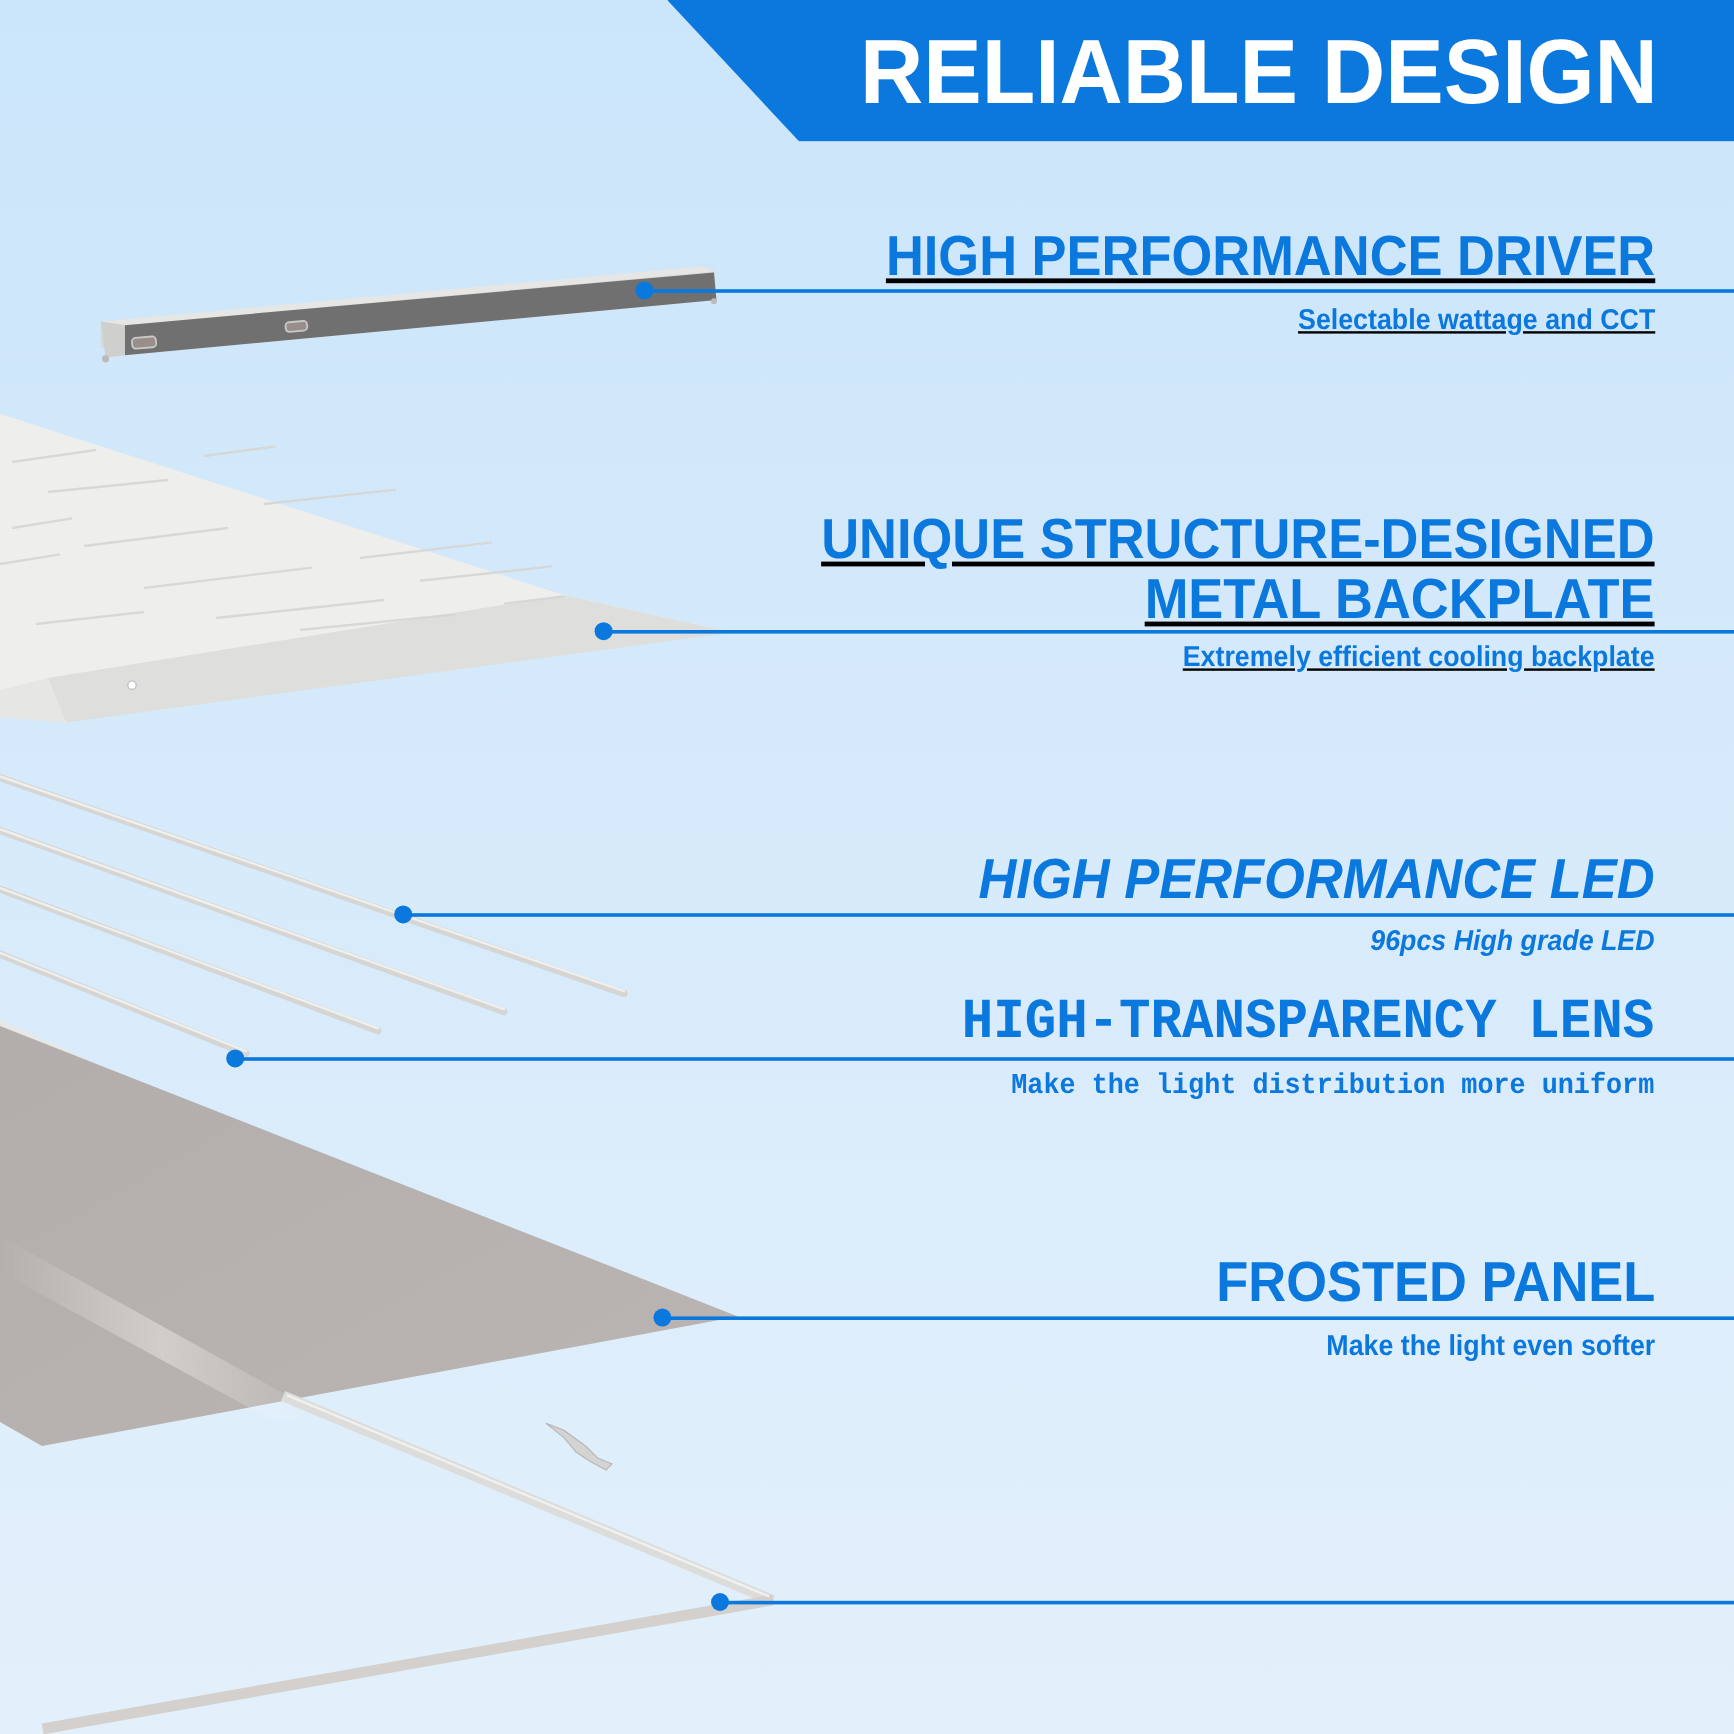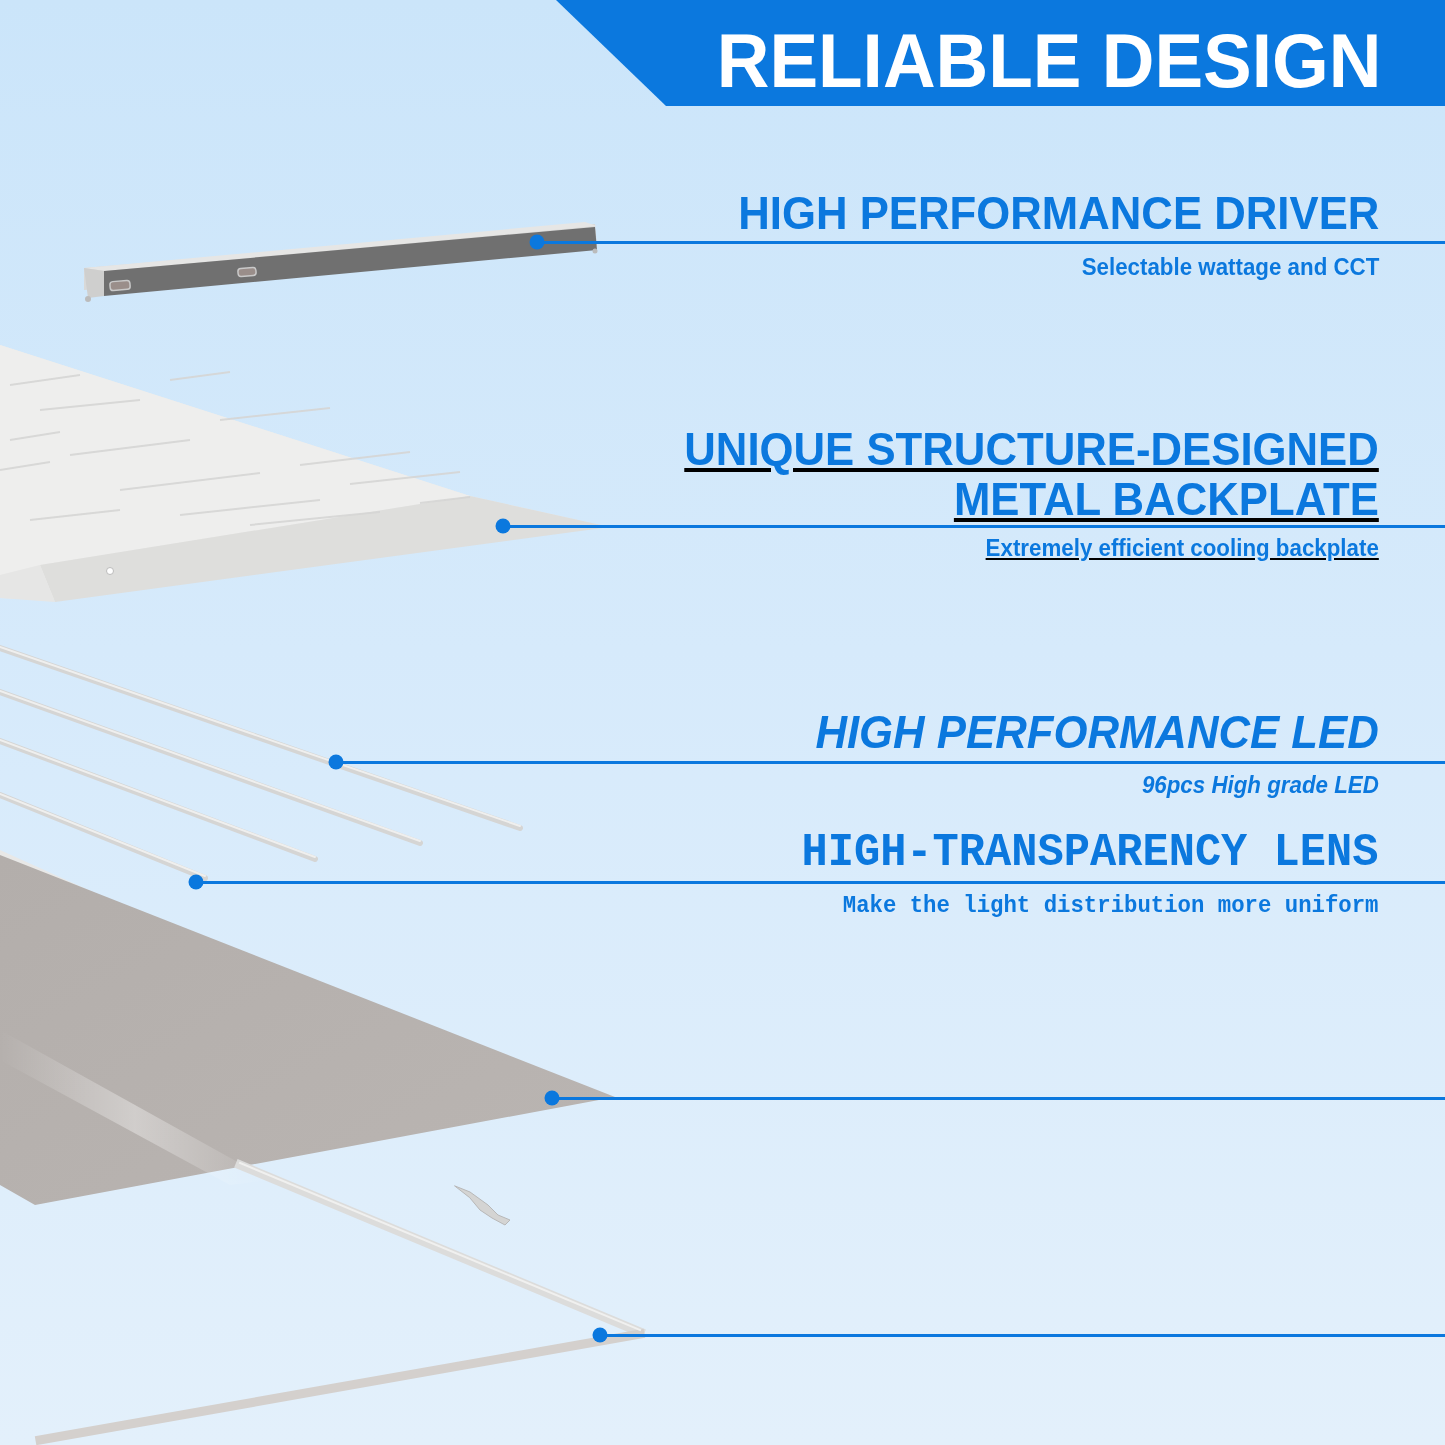--- a/index.html
+++ b/index.html
@@ -3,21 +3,21 @@
   <meta charset="utf-8">
   <style>
     html, body { margin: 0; padding: 0; }
     body {
       width: 1445px; height: 1445px; overflow: hidden; position: relative;
       background: linear-gradient(180deg, #cbe5fa 0%, #d6eafb 45%, #e3f0fb 100%);
       font-family: "Liberation Sans", "DejaVu Sans", sans-serif;
     }
     .stage { position: absolute; inset: 0; }
     .banner {
-      position: absolute; top: 0; left: 556px; width: 889px; height: 106px;
+      position: absolute; top: 0; left: 556px; width: 889px; height: 118px;
       background: #0b78de;
       clip-path: polygon(0 0, 100% 0, 100% 100%, 110px 100%);
     }
     .banner-title {
       position: absolute; top: 18px; right: 64px;
       color: #ffffff; font-weight: bold; font-size: 76px; line-height: 86px;
       letter-spacing: 0px; white-space: nowrap;
       transform: scaleX(0.96); transform-origin: right center;
     }
     .illus { position: absolute; left: 0; top: 0; width: 1445px; height: 1445px; }
@@ -132,36 +132,40 @@
 
   <div class="leader" style="top:881px; left:196px;"></div>
   <div class="dot" style="top:882px; left:196px;"></div>
 
   <div class="leader" style="top:1097px; left:552px;"></div>
   <div class="dot" style="top:1098px; left:552px;"></div>
 
   <div class="leader" style="top:1334px; left:600px;"></div>
   <div class="dot" style="top:1335px; left:600px;"></div>
 
-  <div class="feature" style="top:188px;">
+  <div class="feature" style="top:188px;text-decoration:underline;">
     <div class="feature-title">HIGH PERFORMANCE DRIVER</div>
     <div class="feature-desc" style="margin-top:15px;">Selectable wattage and CCT</div>
   </div>
 
   <div class="feature" style="top:424px;text-decoration:underline;">
     <div class="feature-title">UNIQUE STRUCTURE-DESIGNED</div>
     <div class="feature-title">METAL BACKPLATE</div>
     <div class="feature-desc" style="margin-top:10px;">Extremely efficient cooling backplate</div>
   </div>
 
   <div class="feature" style="top:707px;font-style:italic;">
     <div class="feature-title">HIGH PERFORMANCE LED</div>
     <div class="feature-desc" style="margin-top:14px;">96pcs High grade LED</div>
   </div>
 
   <div class="feature" style="top:828px;font-family:Liberation Mono, monospace;">
     <div class="feature-title">HIGH-TRANSPARENCY LENS</div>
     <div class="feature-desc" style="margin-top:14px;">Make the light distribution more uniform</div>
   </div>
 
+  <div class="feature" style="top:1043px;">
+    <div class="feature-title">FROSTED PANEL</div>
+    <div class="feature-desc" style="margin-top:15px;">Make the light even softer</div>
+  </div>
 
 
 </div>
 
 </body></html>

